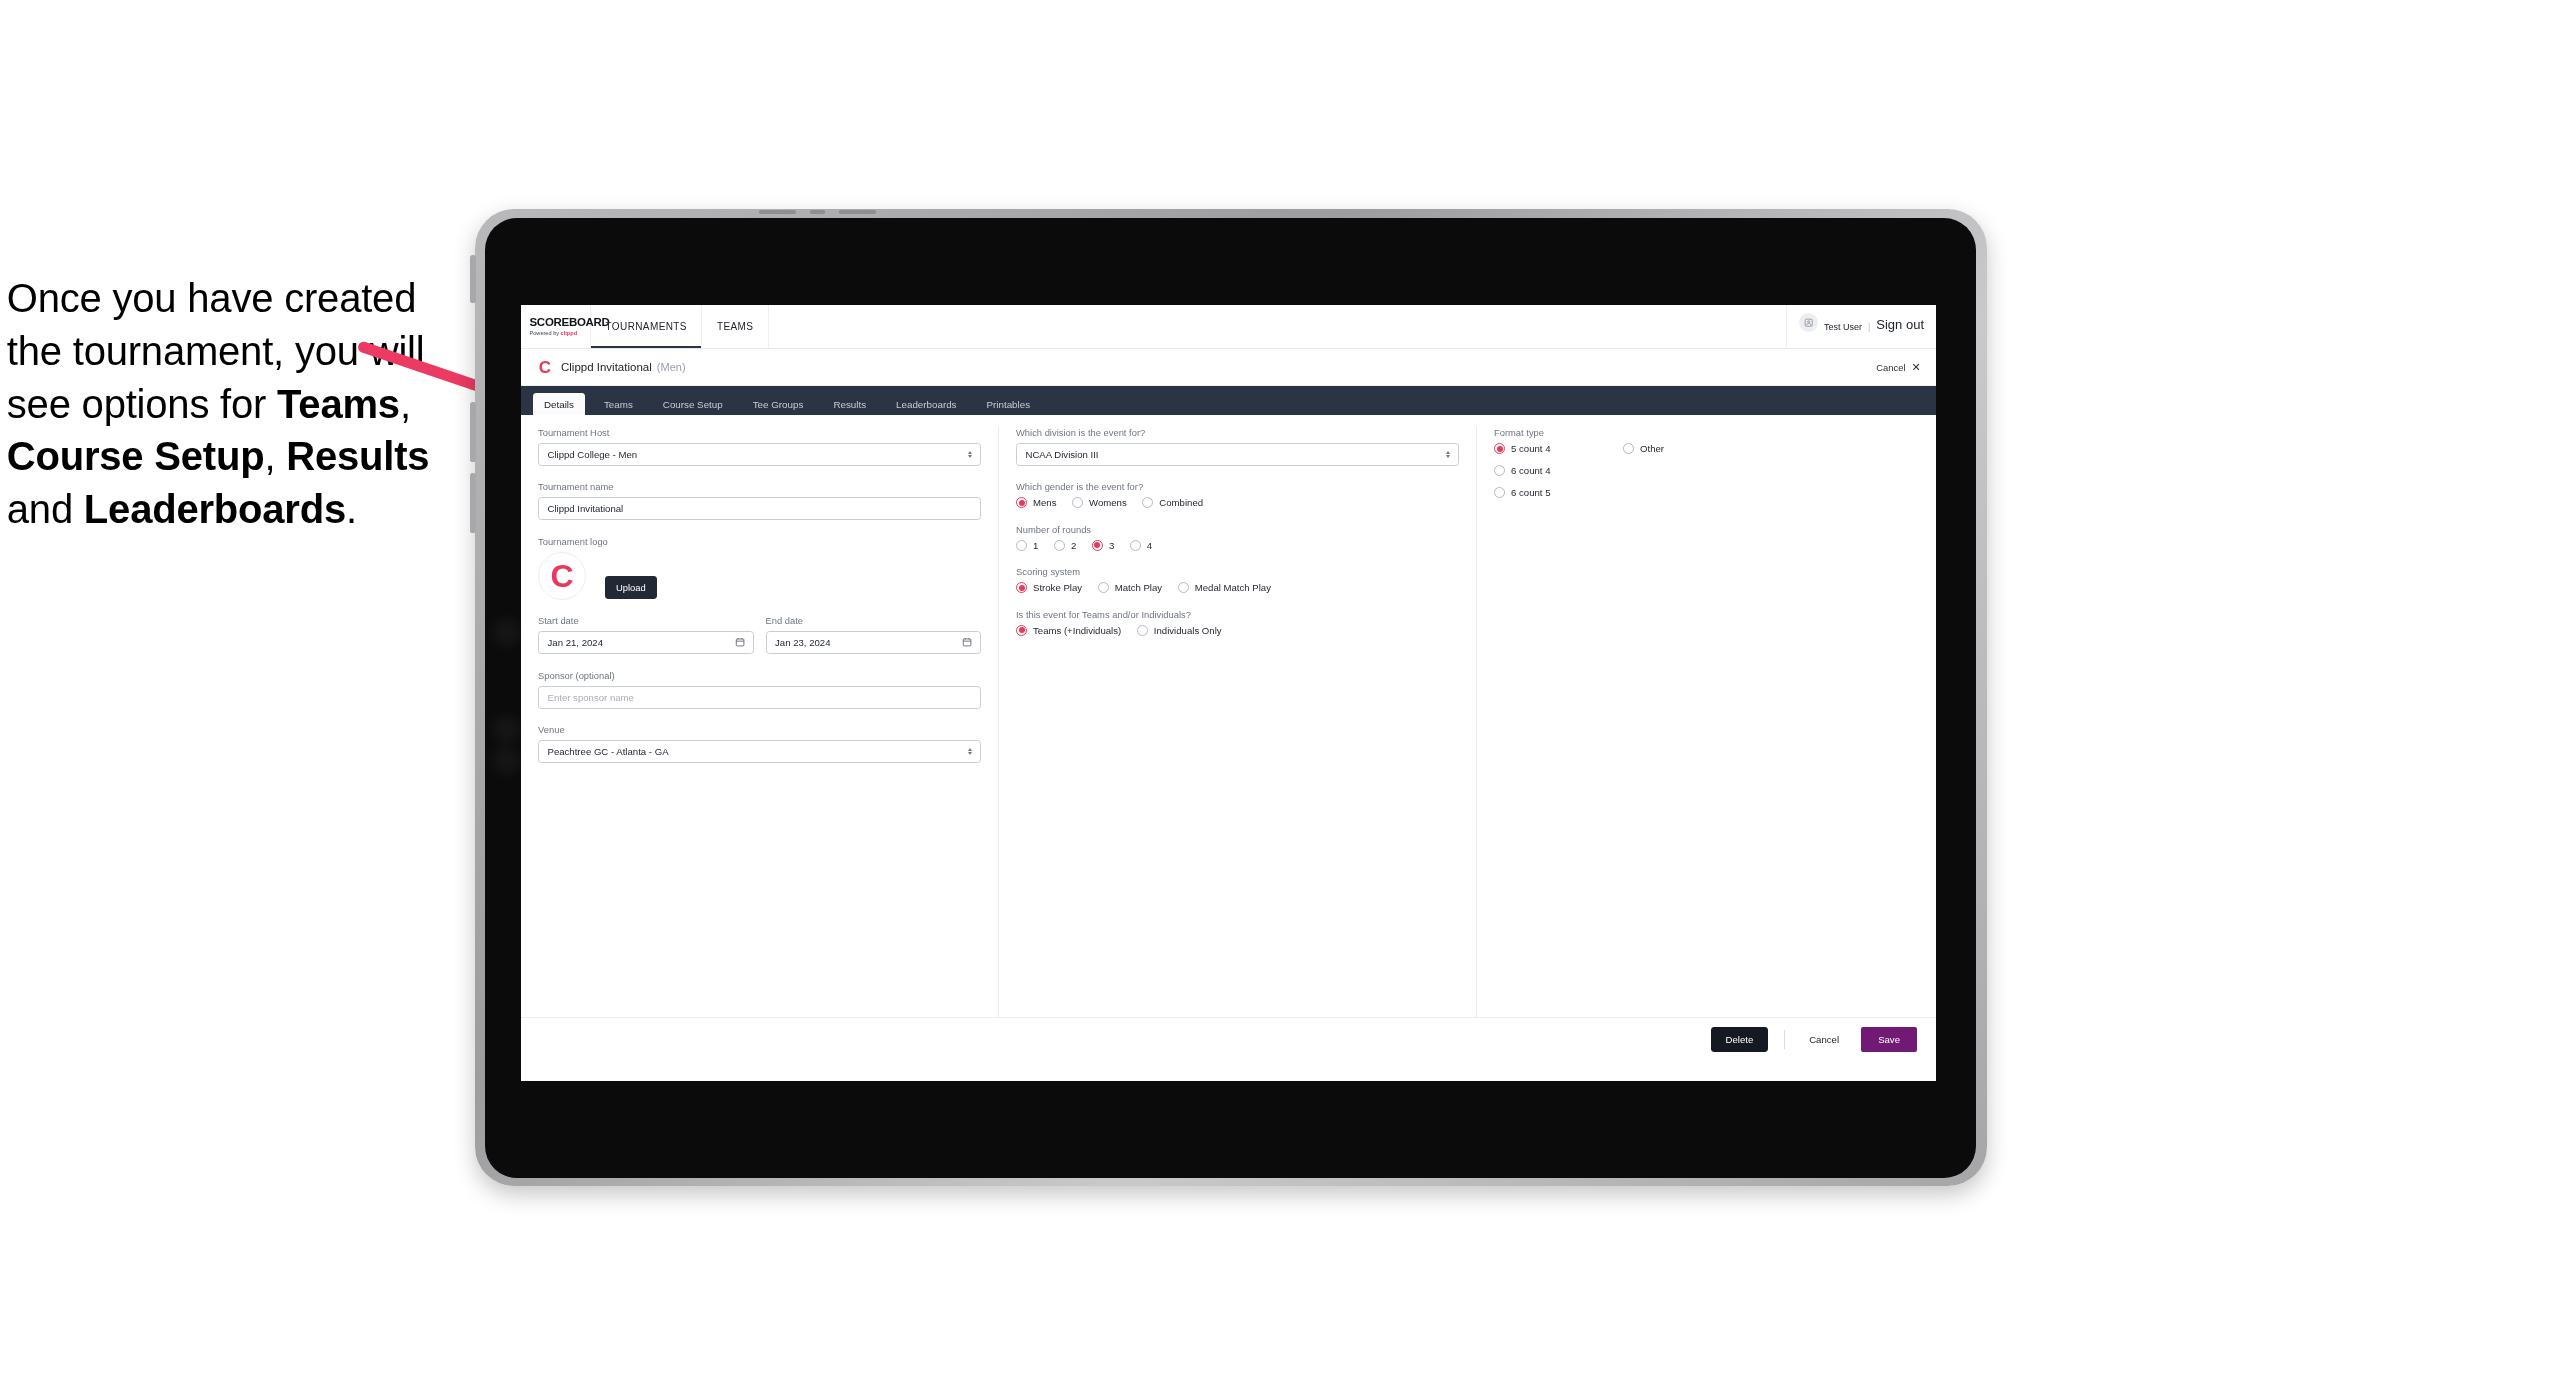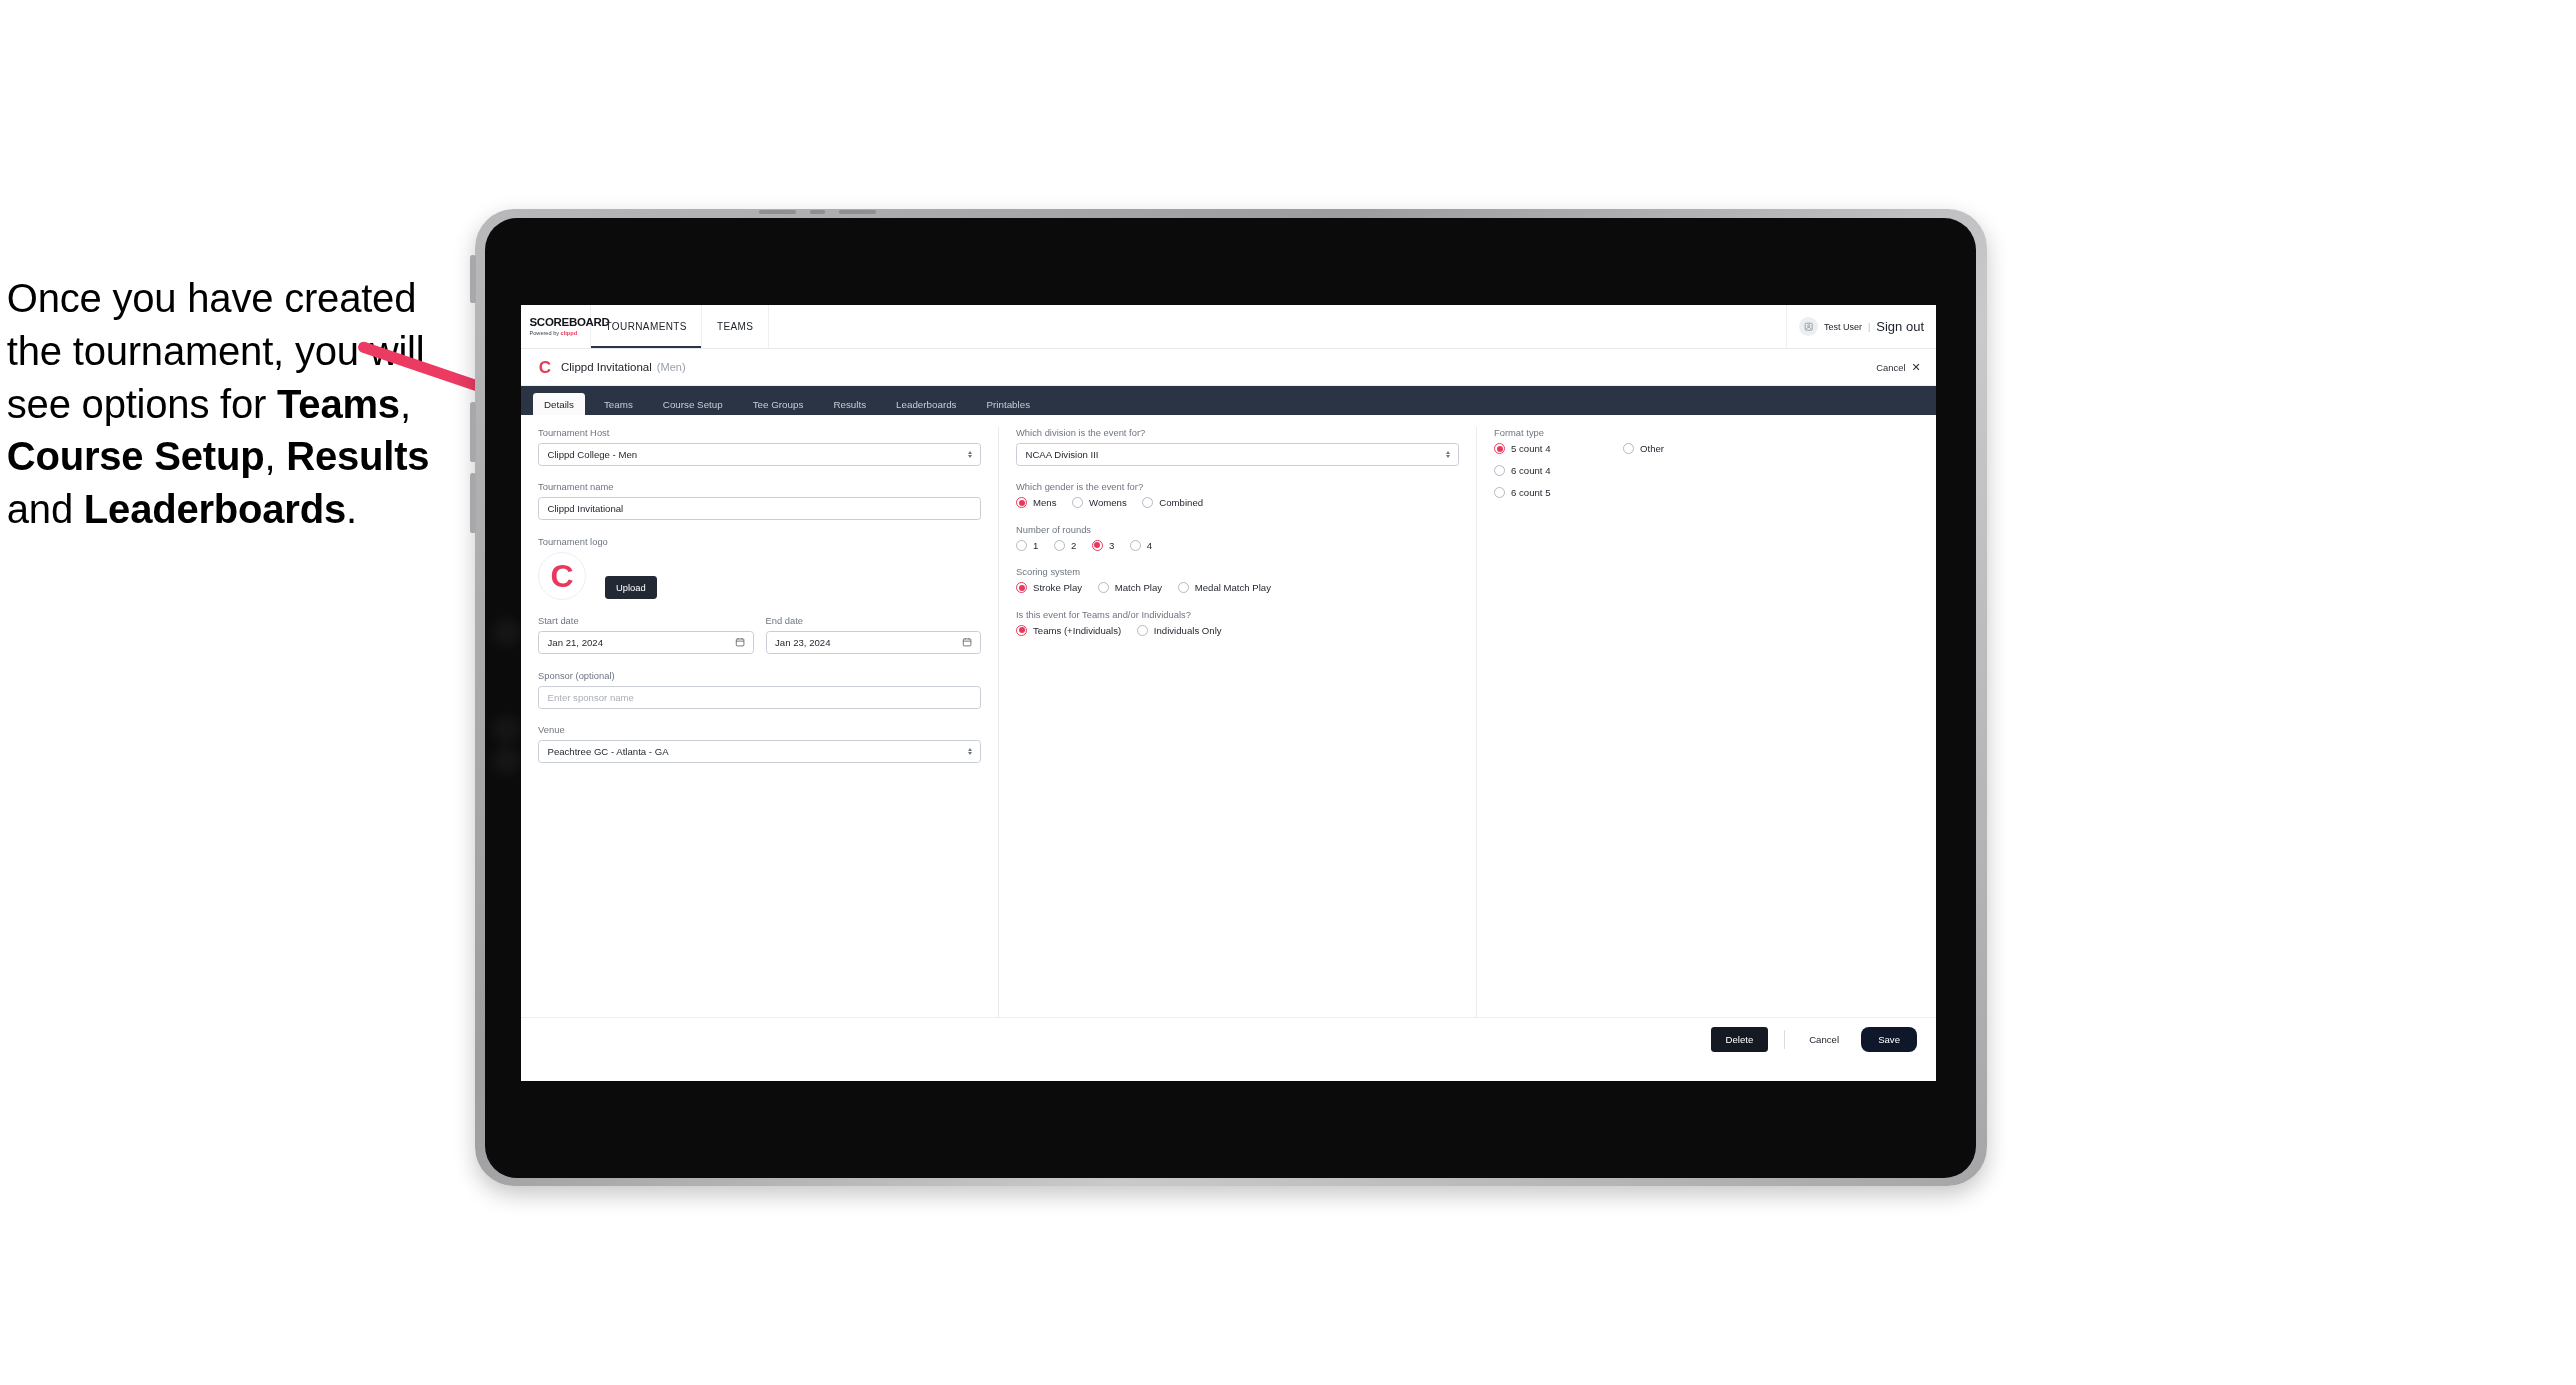--- a/index.html
+++ b/index.html
@@ -90,21 +90,21 @@
     padding: 0 14.5px;
     font-size: 10px; color: #20242c; letter-spacing: 0.4px;
     border-right: 0.9px solid #edeff1;
     position: relative; cursor: pointer;
   }
   .topnav-item.active::after {
     content:""; position:absolute; left:0; right:0; bottom:0; height:2.1px; background:#2b3445;
   }
   .topbar-spacer { flex: 1; border-right: 0.9px solid #edeff1; }
   .topbar-right {
-    display: flex; align-items: center; gap: 6px; padding: 8px 12px;
+    display: flex; align-items: flex-end; gap: 6px; padding: 16px 12px;
   }
   .avatar {
     width: 19px; height: 19px; border-radius: 50%;
     background: #eceef1; display:flex; align-items:center; justify-content:center;
     color:#8a9099;
   }
   .user-name { font-size: 9px; color: #20242c; }
   .divider-pipe { color:#b7bcc4; font-size: 9px; }
   .signout { font-size: 13px; color: #20242c; cursor:pointer; }
 
@@ -221,22 +221,22 @@
     background:#151a22; color:#fff; font-size:9.6px; border:none;
     padding: 6.8px 14.5px; border-radius:3.4px; cursor:pointer;
     font-family:"Liberation Sans", sans-serif;
   }
   .vsep { width:0.9px; height: 19px; background:#d9dce1; margin: 0 16px; }
   .btn-cancel {
     background:transparent; border:none; font-size:9.6px; color:#1b1f27;
     cursor:pointer; padding: 6.8px 8.5px; font-family:"Liberation Sans", sans-serif;
   }
   .btn-save {
-    background:#0f172a; color:#fff; font-size:9.6px; border:none;
-    padding: 6.8px 17px; border-radius:8px; cursor:pointer; margin-left: 13.6px;
+    background:#701a75; color:#fff; font-size:9.6px; border:none;
+    padding: 6.8px 17px; border-radius:2px; cursor:pointer; margin-left: 13.6px;
     font-family:"Liberation Sans", sans-serif;
   }
 </style>
 </head>
 <body>
 
 <div id="stage">
 
   <div class="annot-text">
     <span>Once you have created the tournament, you will see options for </span><b>Teams</b><span>, </span><b>Course Setup</b><span>, </span><b>Results</b><span> and </span><b>Leaderboards</b><span>.</span>

